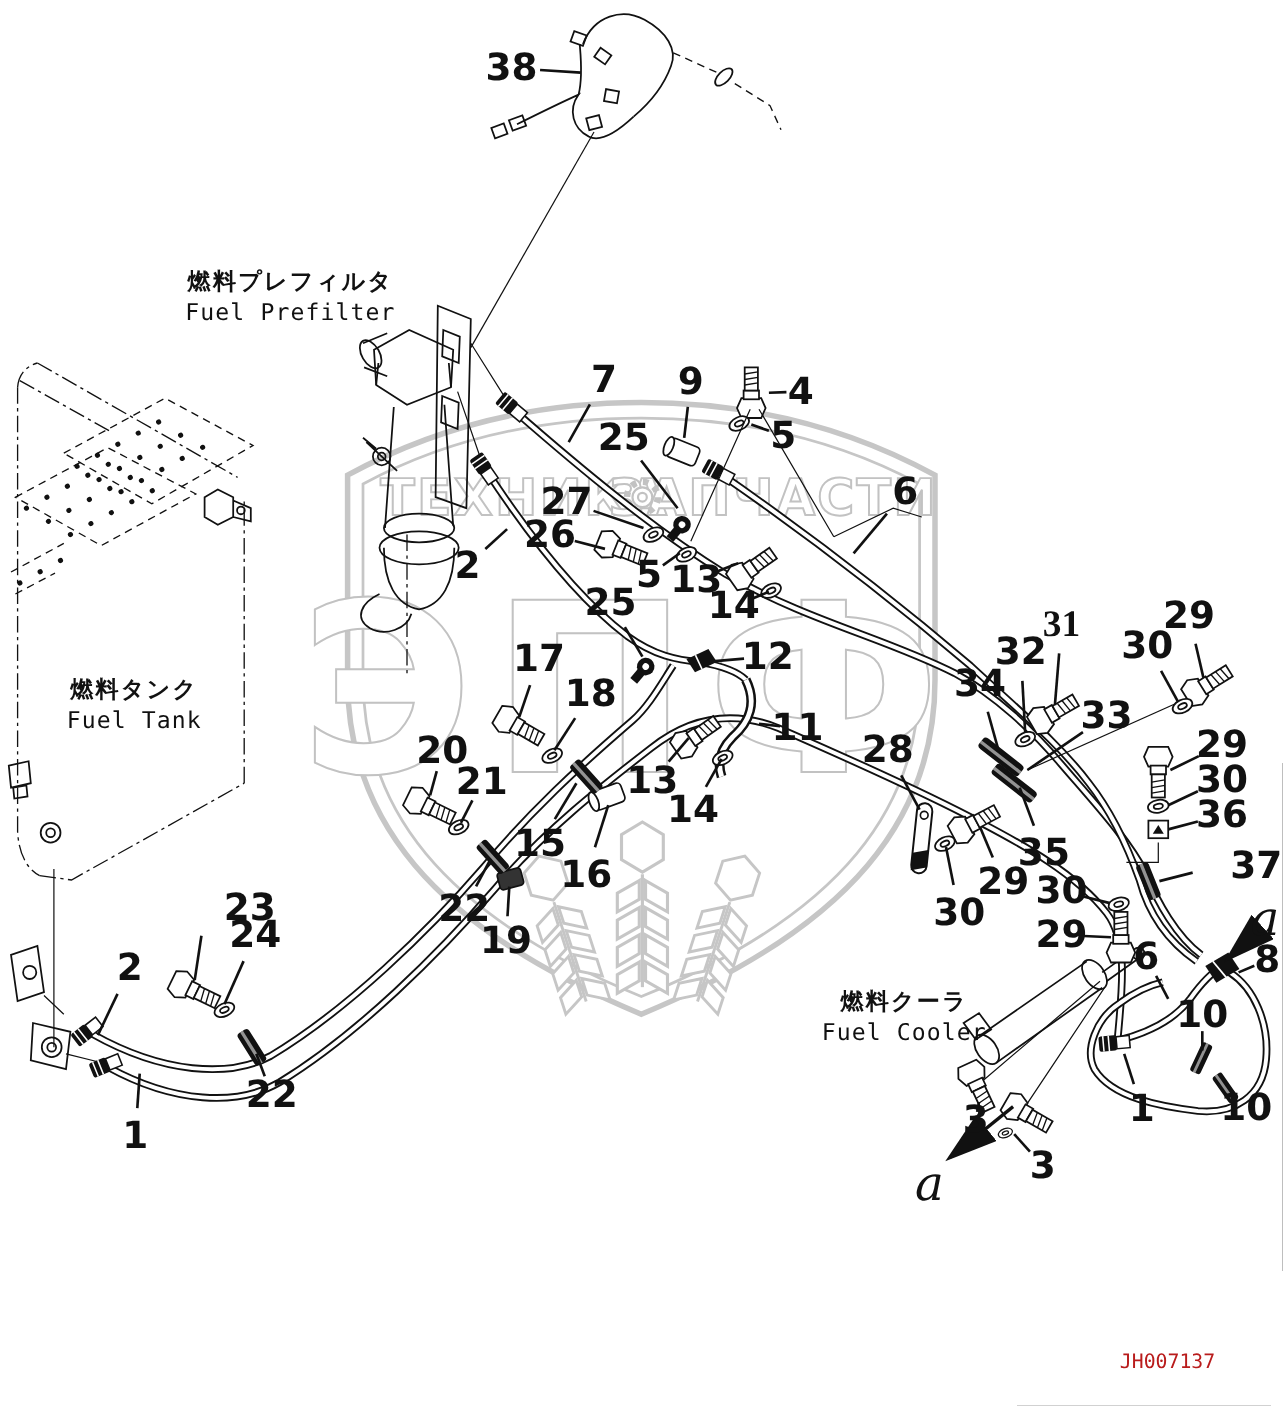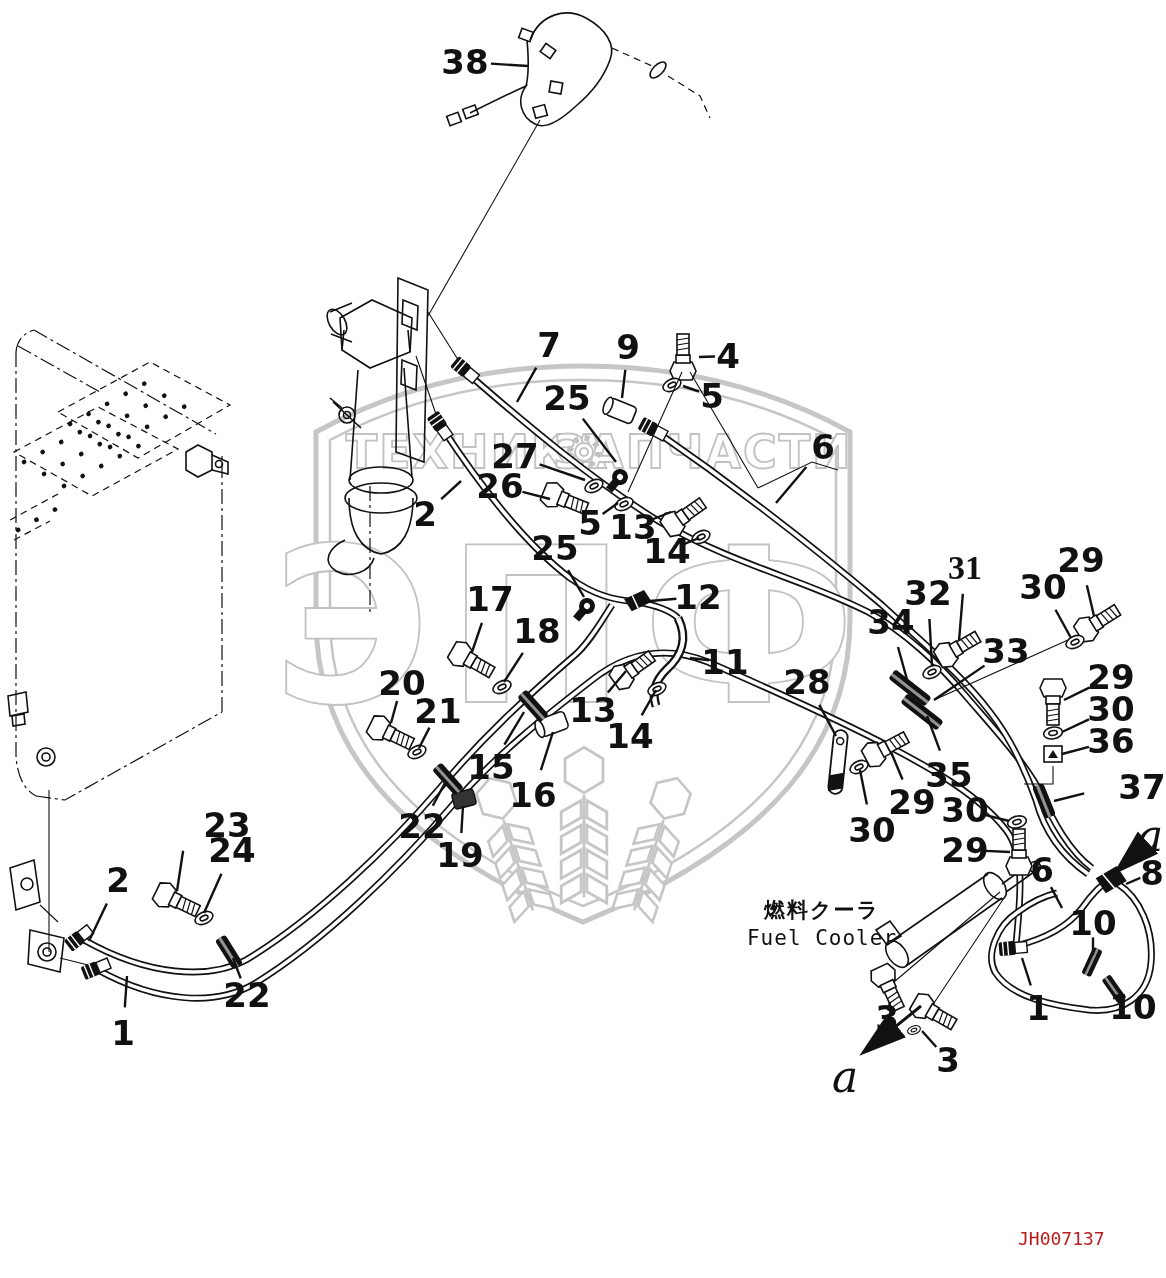--- a/index.html
+++ b/index.html
@@ -330,20 +330,28 @@
         <line x1="1030.8" y1="985.5" x2="1022" y2="958"></line>
         <line x1="888.35" y1="1010.8" x2="890" y2="1002"></line>
         <line x1="936.3" y1="1046.95" x2="922" y2="1031"></line>
       </g>
   <g id="view-arrows">
         <line x1="1141" y1="849" x2="1117" y2="871" stroke="#111" stroke-width="3" marker-end="url(#arr)"></line>
         <line x1="921" y1="1006" x2="864" y2="1052" stroke="#111" stroke-width="3" marker-end="url(#arr)"></line>
       </g>
 </svg>
 
+<div class="label" style="left:264px;top:242px;">
+  <div class="label-jp">燃料プレフィルタ</div>
+  <div class="label-en">Fuel Prefilter</div>
+</div>
+<div class="label" style="left:122px;top:613px;">
+  <div class="label-jp">燃料タンク</div>
+  <div class="label-en">Fuel Tank</div>
+</div>
 <div class="label" style="left:822px;top:896px;">
   <div class="label-jp">燃料クーラ</div>
   <div class="label-en">Fuel Cooler</div>
 </div>
 
 <div id="callouts">
       <div class="co" style="left: 465px; top: 62px;">38</div>
       <div class="co" style="left: 549px; top: 345px;">7</div>
       <div class="co" style="left: 628px; top: 347px;">9</div>
       <div class="co" style="left: 728px; top: 356px;">4</div>

